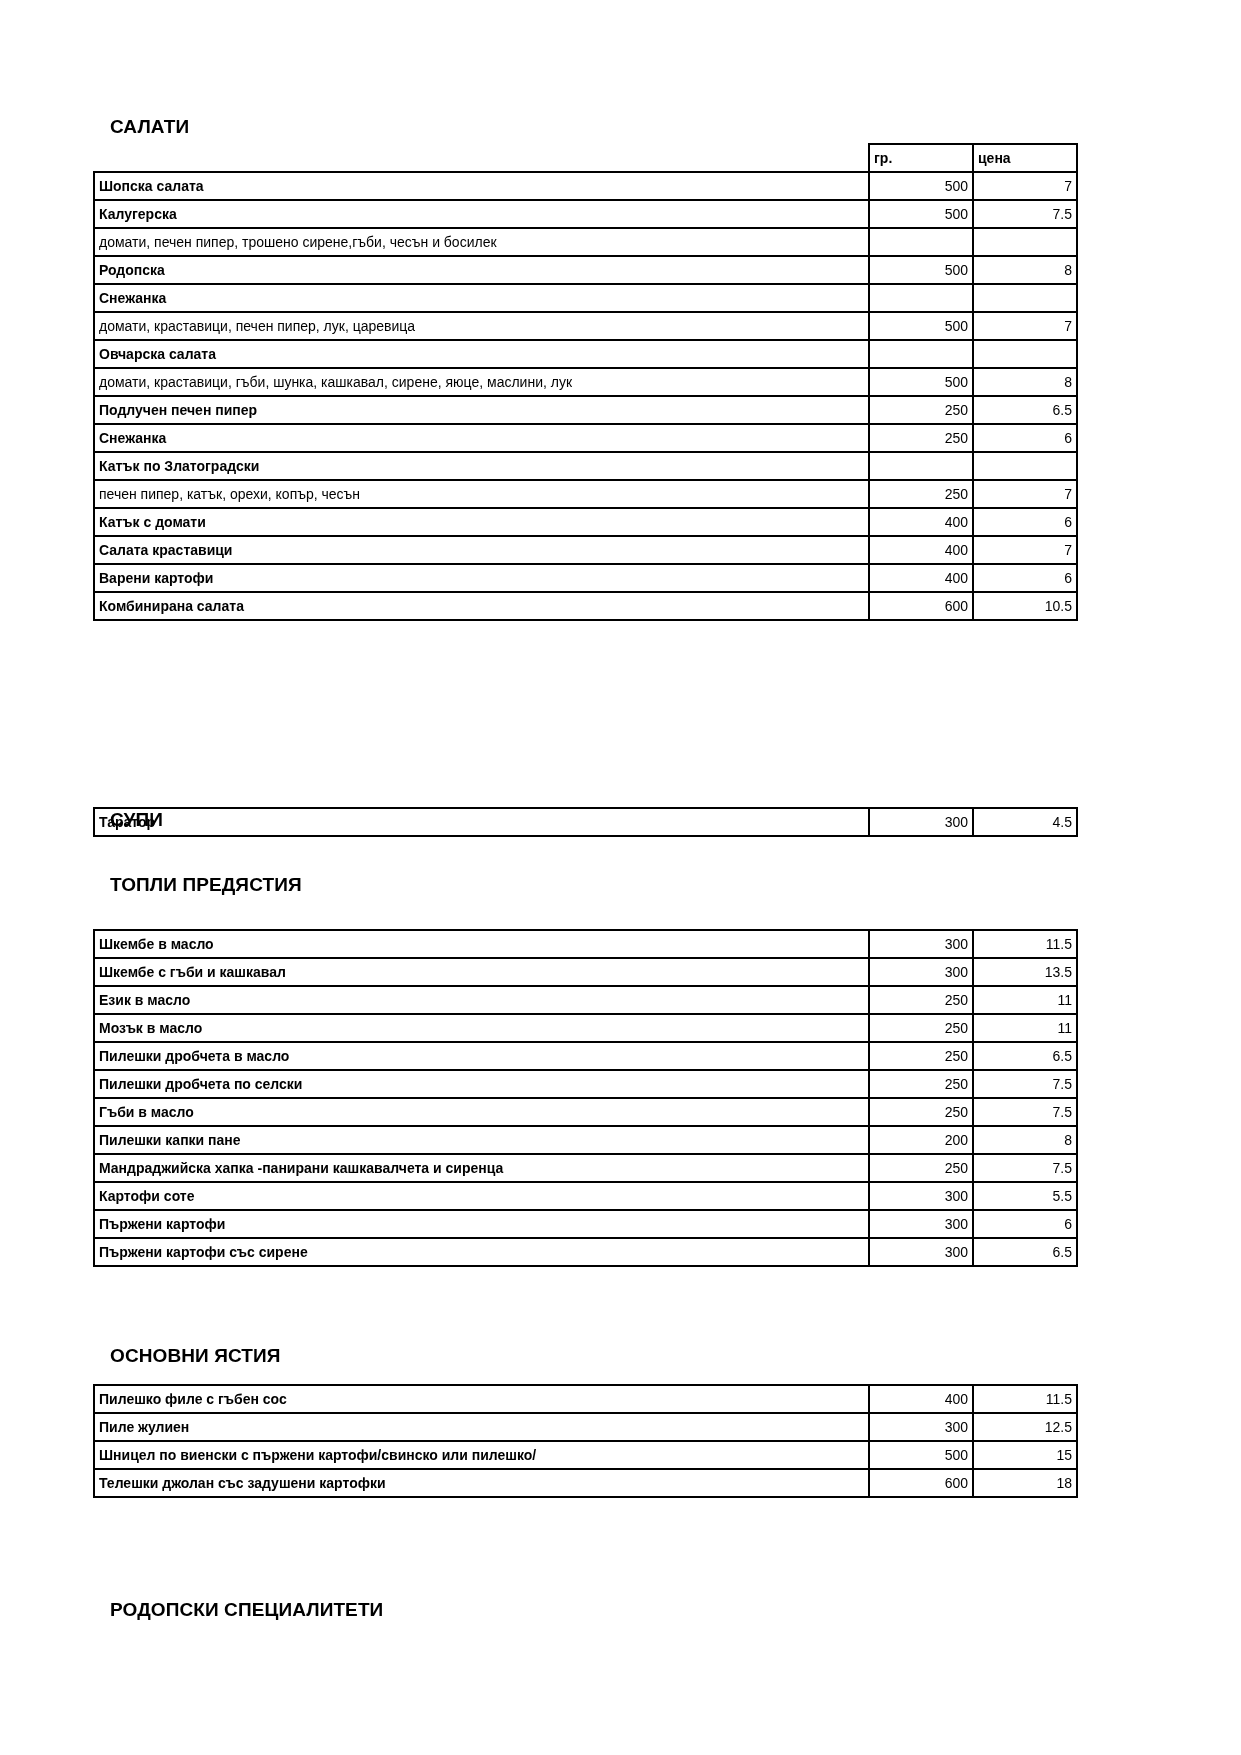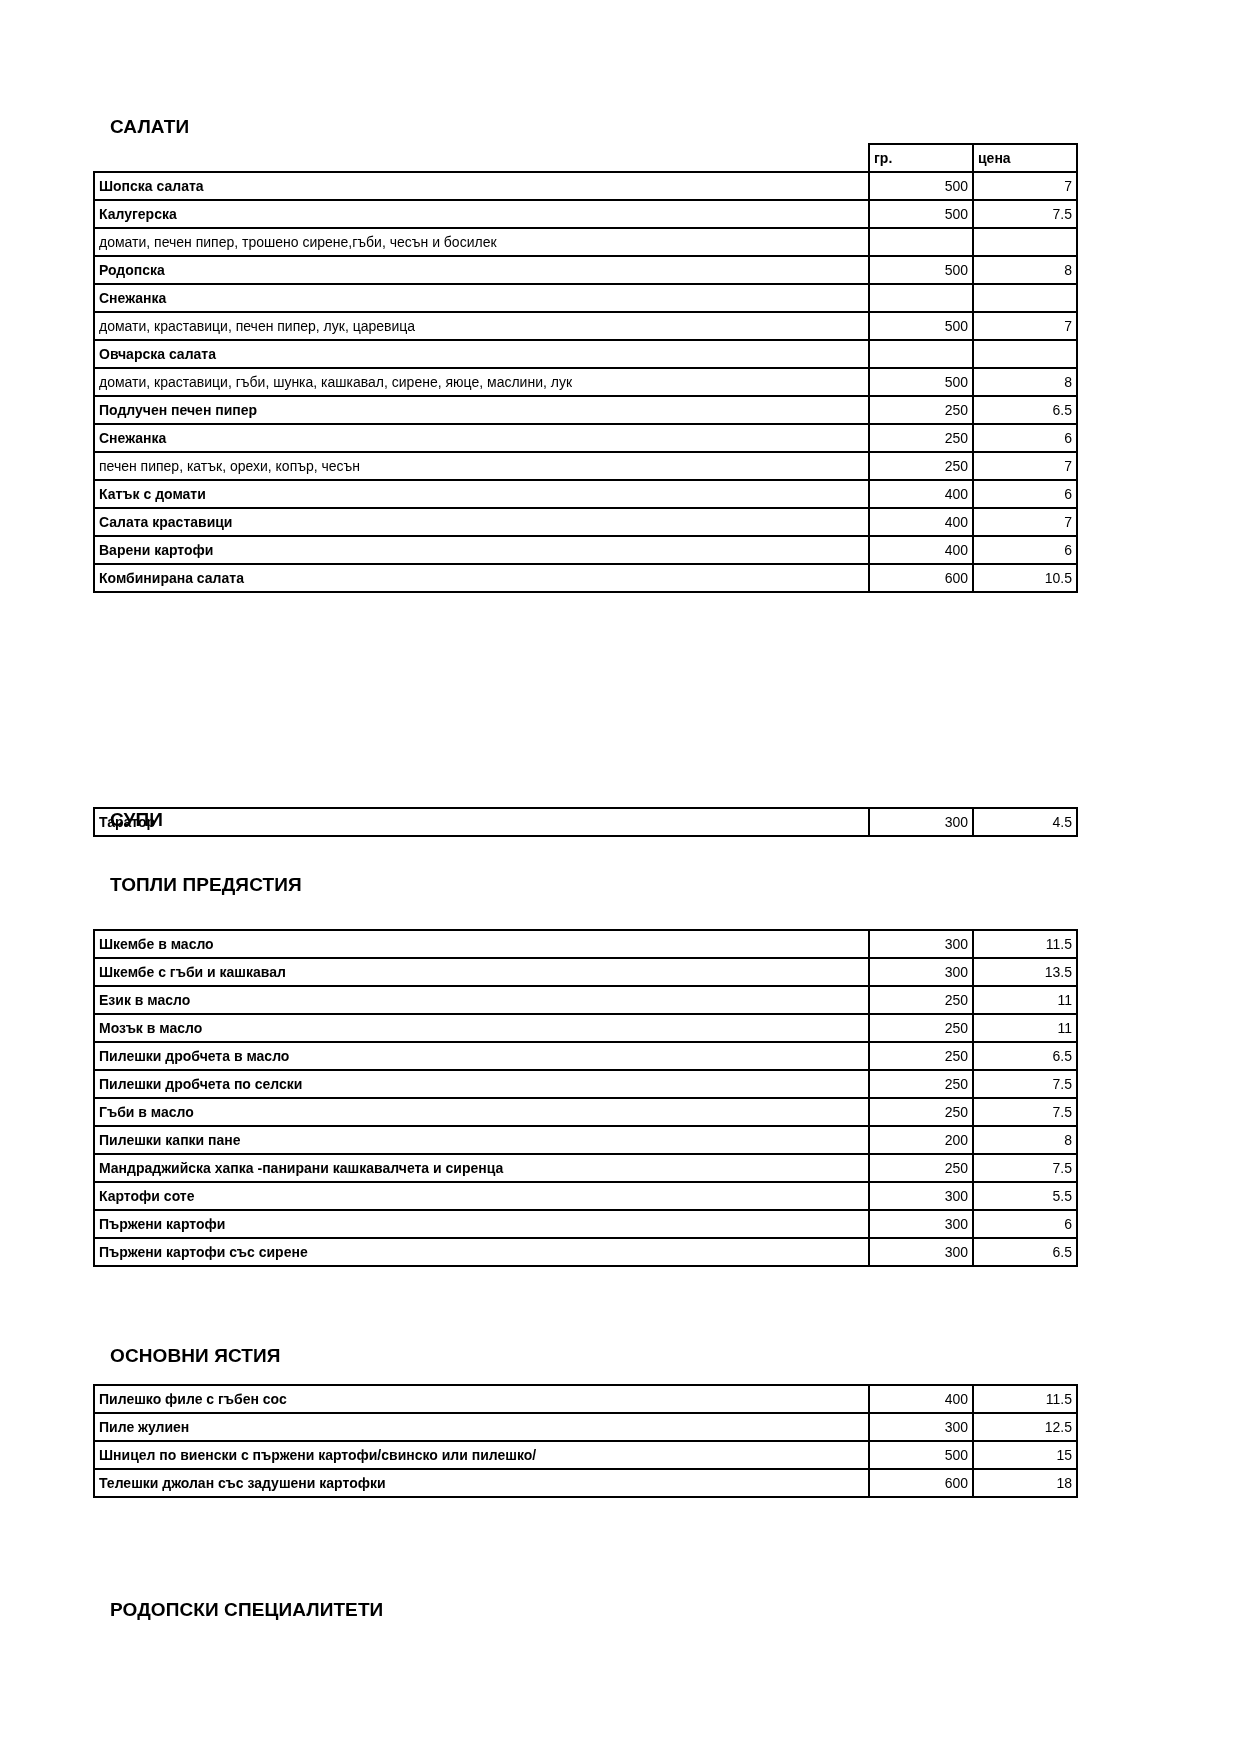--- a/index.html
+++ b/index.html
@@ -91,20 +91,25 @@
         <td class="name bold">Подлучен печен пипер</td>
         <td class="num">250</td>
         <td class="num">6.5</td>
       </tr>
       <tr>
         <td class="name bold">Снежанка</td>
         <td class="num">250</td>
         <td class="num">6</td>
       </tr>
       <tr>
+        <td class="name bold">Катък по Златоградски</td>
+        <td class="num"></td>
+        <td class="num"></td>
+      </tr>
+      <tr>
         <td class="name">печен пипер, катък, орехи, копър, чесън</td>
         <td class="num">250</td>
         <td class="num">7</td>
       </tr>
       <tr>
         <td class="name bold">Катък с домати</td>
         <td class="num">400</td>
         <td class="num">6</td>
       </tr>
       <tr>

